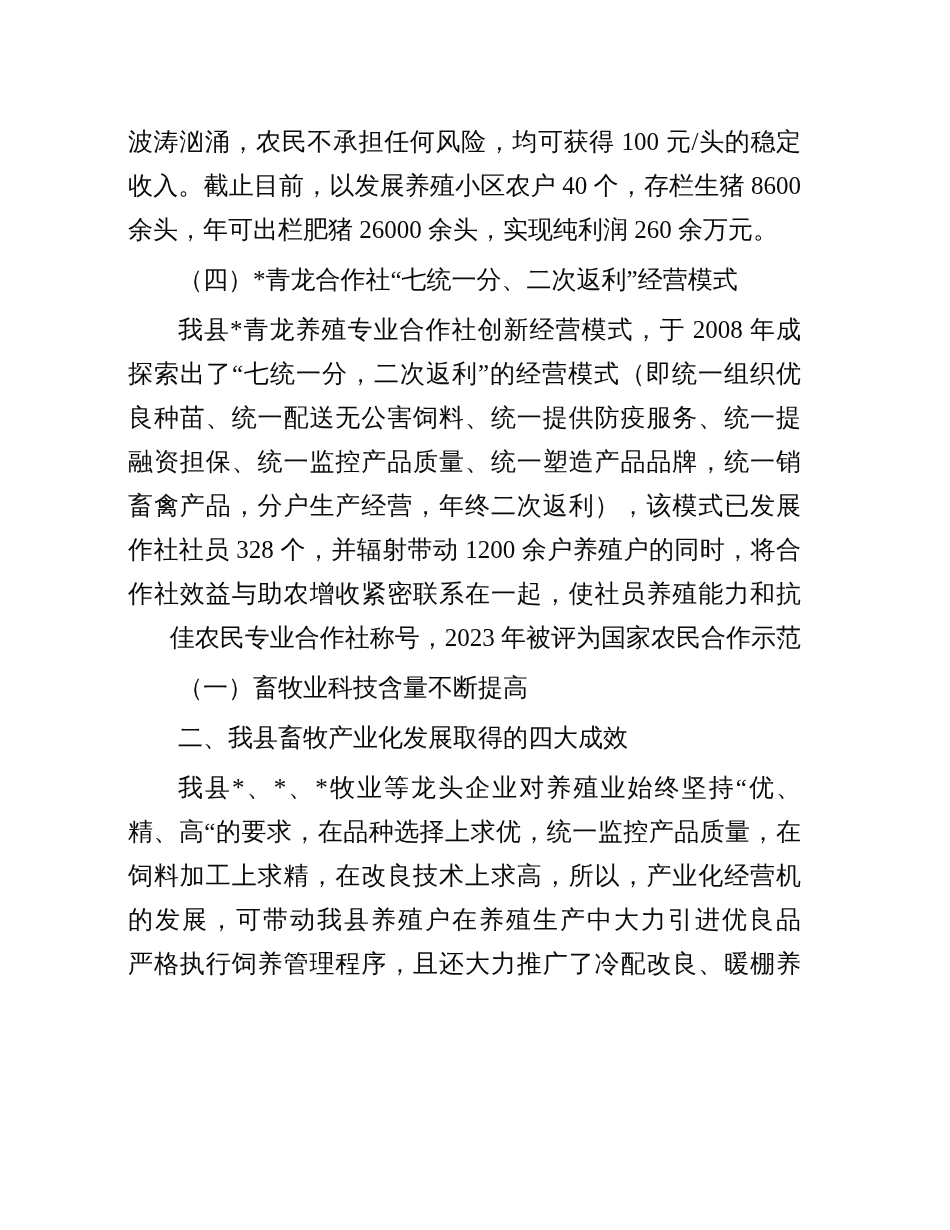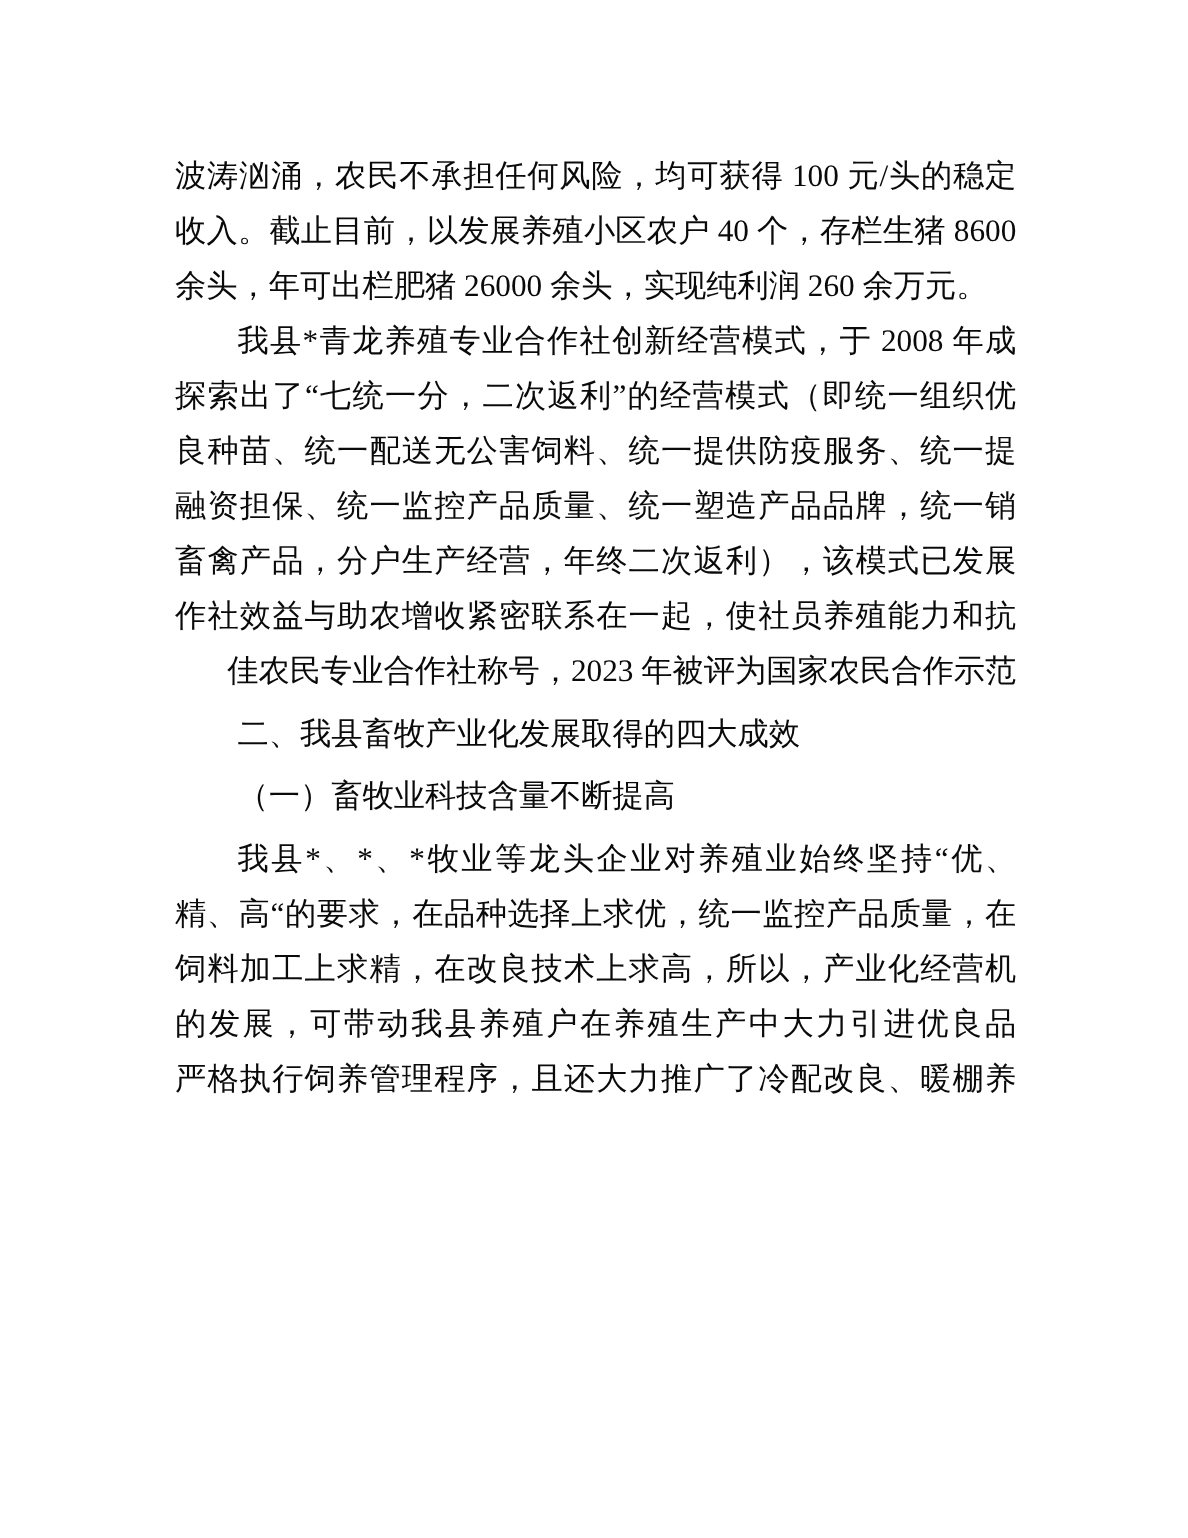--- a/index.html
+++ b/index.html
@@ -9,21 +9,21 @@
   }
   .page {
     position: relative;
     width: 950px;
     height: 1230px;
     background: #ffffff;
     overflow: hidden;
   }
   .doc {
     position: absolute;
-    left: 140px;
+    left: 128px;
     top: 120px;
     width: 673px;
     font-family: "Liberation Serif", "DejaVu Serif", serif;
     font-size: 25px;
     color: #0a0a0a;
     font-weight: 400;
   }
   .line {
     line-height: 44px;
     height: 44px;
@@ -57,28 +57,30 @@
   }
 </style>
 </head>
 <body>
 
 <div class="page">
   <div class="doc">
     <div class="line j">波涛汹涌，农民不承担任何风险，均可获得 100 元/头的稳定</div>
     <div class="line j">收入。截止目前，以发展养殖小区农户 40 个，存栏生猪 8600</div>
     <div class="line e">余头，年可出栏肥猪 26000 余头，实现纯利润 260 余万元。</div>
+    <div class="line h">（四）*青龙合作社“七统一分、二次返利”经营模式</div>
     <div class="line j i">我县*青龙养殖专业合作社创新经营模式，于 2008 年成功</div>
     <div class="line j">探索出了“七统一分，二次返利”的经营模式（即统一组织优</div>
     <div class="line j">良种苗、统一配送无公害饲料、统一提供防疫服务、统一提供</div>
     <div class="line j">融资担保、统一监控产品质量、统一塑造产品品牌，统一销售</div>
     <div class="line j">畜禽产品，分户生产经营，年终二次返利），该模式已发展合</div>
+    <div class="line j">作社社员 328 个，并辐射带动 1200 余户养殖户的同时，将合</div>
     <div class="line j">作社效益与助农增收紧密联系在一起，使社员养殖能力和抗风</div>
     <div class="line e">佳农民专业合作社称号，2023 年被评为国家农民合作示范社。</div>
+    <div class="line h">（一）畜牧业科技含量不断提高</div>
     <div class="line h">二、我县畜牧产业化发展取得的四大成效</div>
-    <div class="line h">（一）畜牧业科技含量不断提高</div>
     <div class="line j i">我县*、*、*牧业等龙头企业对养殖业始终坚持“优、严、</div>
     <div class="line j">精、高“的要求，在品种选择上求优，统一监控产品质量，在</div>
     <div class="line j">饲料加工上求精，在改良技术上求高，所以，产业化经营机制</div>
     <div class="line j">的发展，可带动我县养殖户在养殖生产中大力引进优良品种，</div>
     <div class="line j">严格执行饲养管理程序，且还大力推广了冷配改良、暖棚养畜、</div>
   </div>
 </div>
 
 </body></html>

